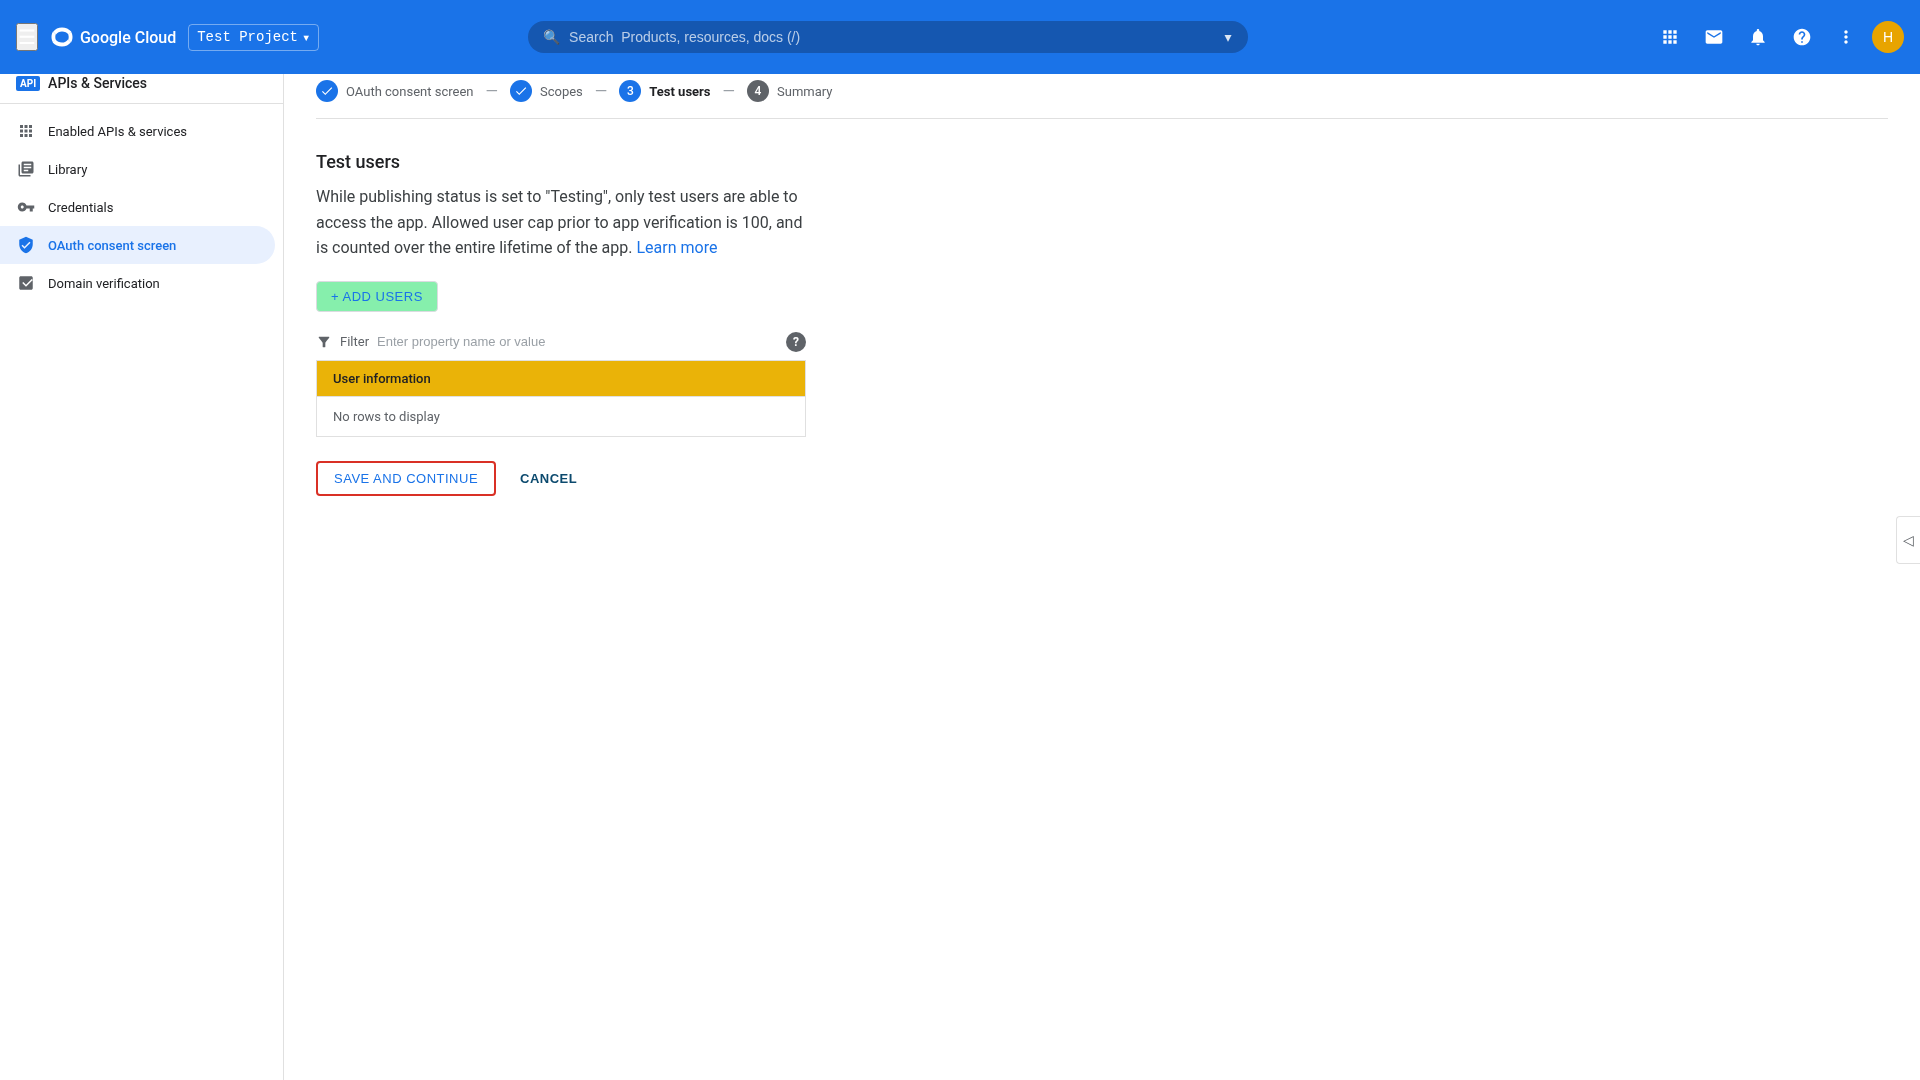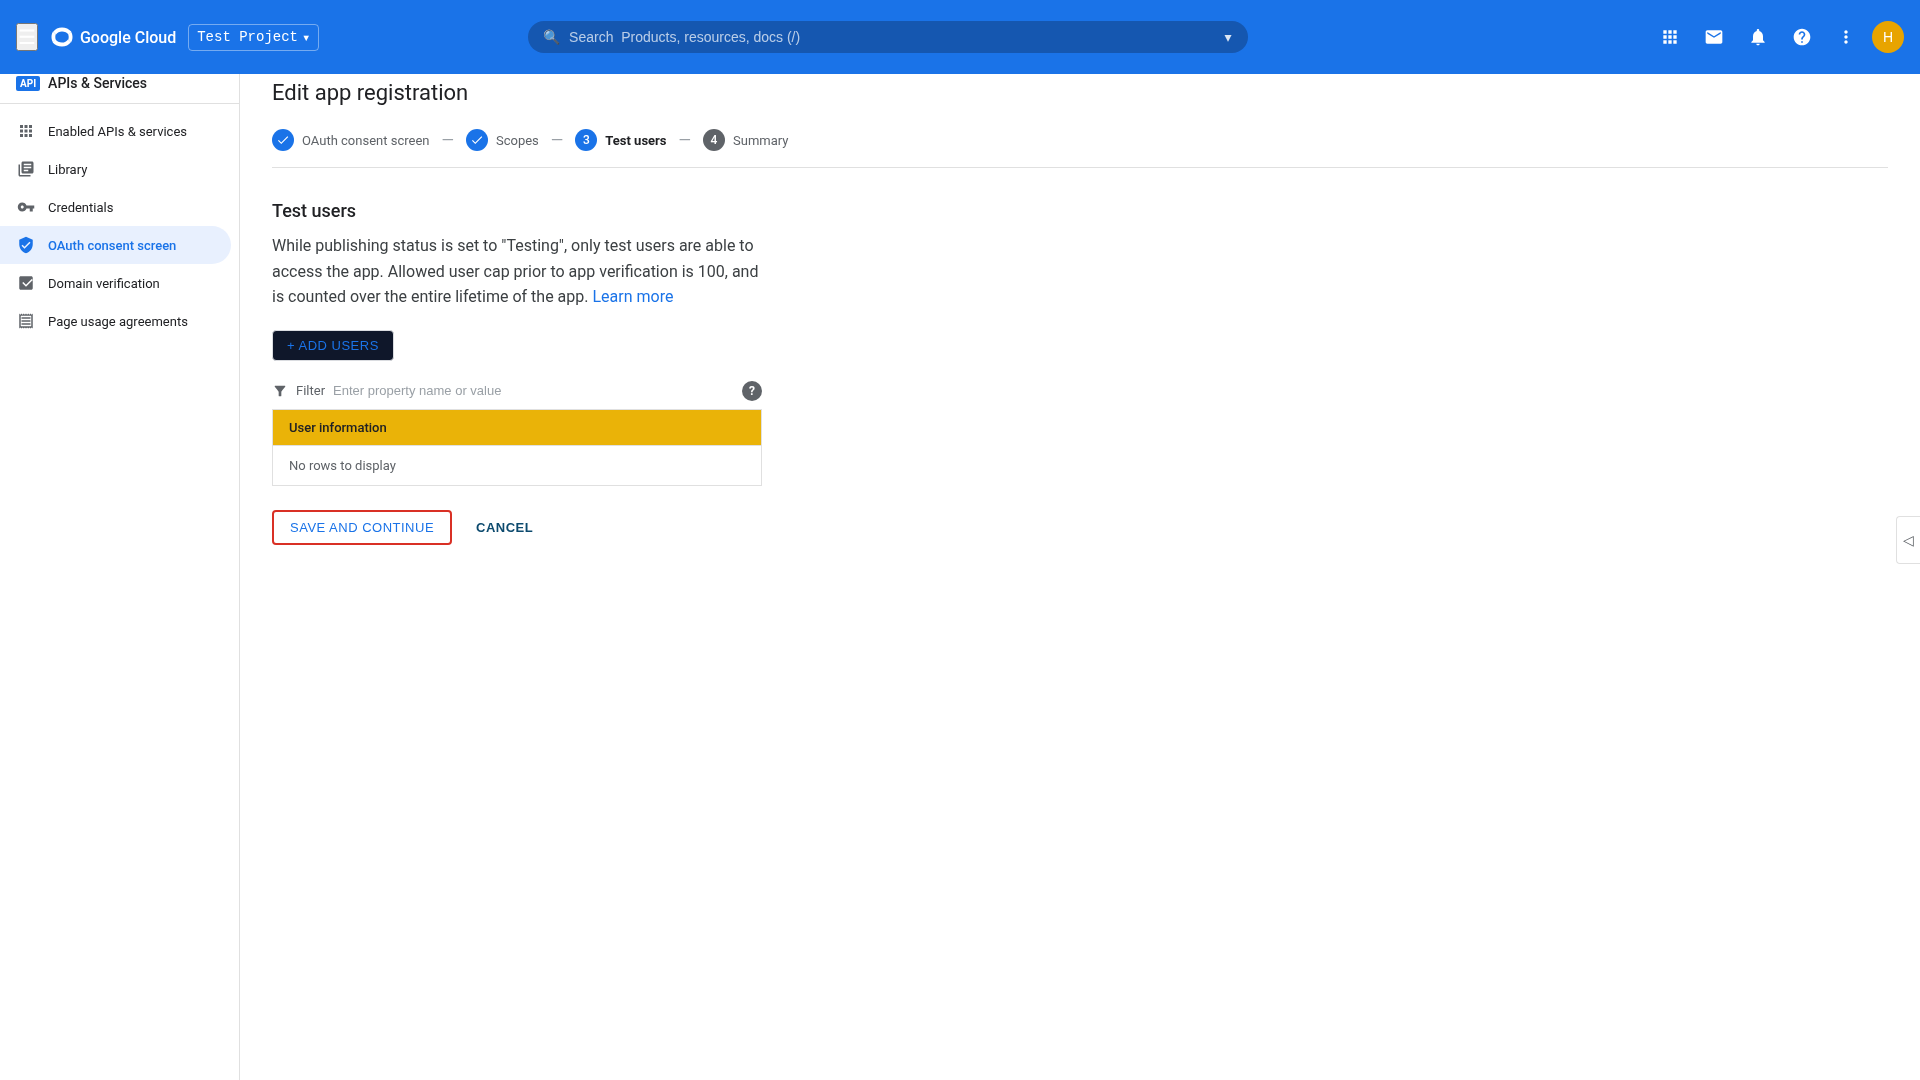--- a/index.html
+++ b/index.html
@@ -74,21 +74,21 @@
 
     
     .main-layout {
       display: flex;
       margin-top: 56px;
       min-height: calc(100vh - 56px);
     }
 
     
     .sidebar {
-      width: 240px;
+      width: 284px;
       min-height: calc(100vh - 56px);
       background: #fff;
       border-right: 1px solid #e0e0e0;
       padding-top: 7px;
       flex-shrink: 0;
     }
     .sidebar-header {
       display: flex;
       align-items: center;
       gap: 8px;
@@ -199,21 +199,21 @@
       margin-bottom: 20px;
     }
     .learn-more { color: #1a73e8; text-decoration: none; cursor: pointer; }
 
     
     .add-users-btn {
       display: flex;
       align-items: center;
       gap: 4px;
       border: 1px solid #dadce0;
-      background: #0f172a;
+      background: #86efac;
       color: #1a73e8;
       font-size: 13px;
       font-weight: 500;
       padding: 7px 14px;
       border-radius: 4px;
       cursor: pointer;
       letter-spacing: 0.5px;
       margin-bottom: 20px;
     }
 
@@ -418,33 +418,24 @@
 
     <div class="sidebar-item">
       <span class="sidebar-icon">
         <svg width="18" height="18" viewBox="0 0 24 24" fill="#5f6368">
             <path d="M19 3H5c-1.1 0-2 .9-2 2v14c0 1.1.9 2 2 2h14c1.1 0 2-.9 2-2V5c0-1.1-.9-2-2-2zm-7 14l-5-5 1.41-1.41L12 14.17l7.59-7.59L21 8l-9 9z"></path>
           </svg>
       </span>
       <span>Domain verification</span>
     </div>
 
-    <div class="sidebar-item">
-      <span class="sidebar-icon">
-        <svg width="18" height="18" viewBox="0 0 24 24" fill="#5f6368">
-            <path d="M19.5 3.5L18 2l-1.5 1.5L15 2l-1.5 1.5L12 2l-1.5 1.5L9 2 7.5 3.5 6 2 4.5 3.5 3 2v20l1.5-1.5L6 22l1.5-1.5L9 22l1.5-1.5L12 22l1.5-1.5L15 22l1.5-1.5L18 22l1.5-1.5L21 22V2l-1.5 1.5zM19 19.09H5V4.91h14v14.18zM6 15h12v2H6zm0-4h12v2H6zm0-4h12v2H6z"></path>
-          </svg>
-      </span>
-      <span>Page usage agreements</span>
-    </div>
   </aside>
 
   <main class="content">
 
-    <h1 class="page-title">Edit app registration</h1>
 
     <div class="stepper">
 
       <div class="step">
         <div class="step-check">
           <svg width="14" height="14" viewBox="0 0 24 24" fill="white">
               <path d="M9 16.17L4.83 12l-1.42 1.41L9 19 21 7l-1.41-1.41z"></path>
             </svg>
         </div>
         <span>OAuth consent screen</span>

